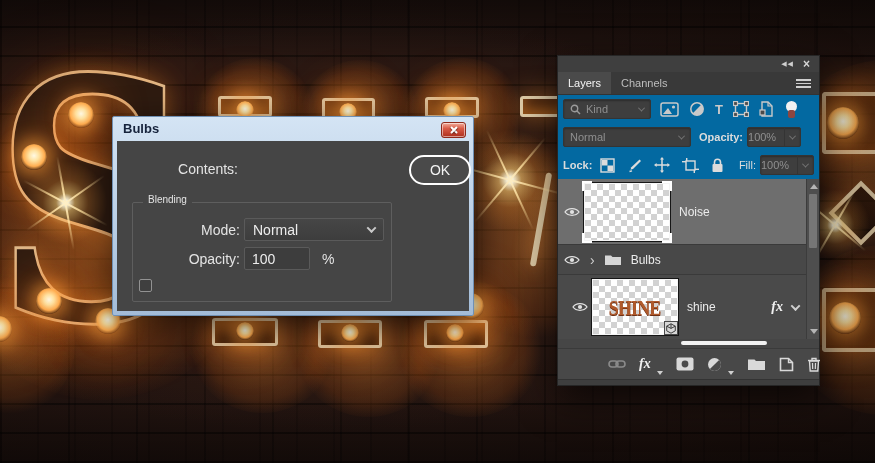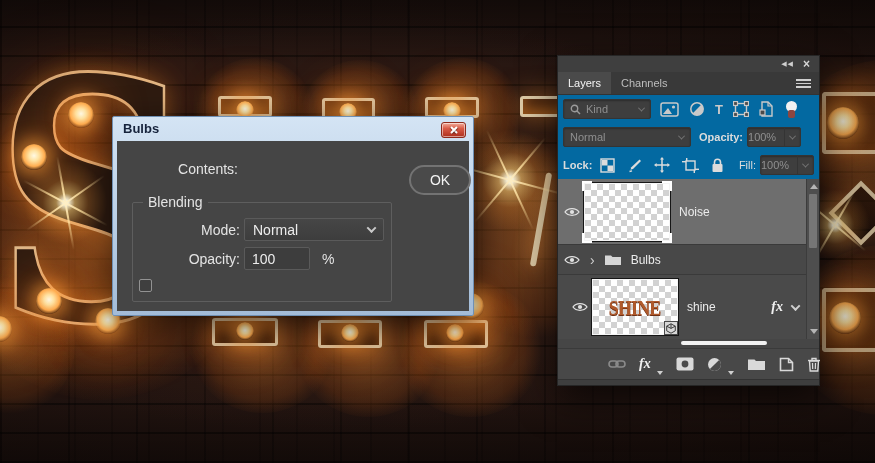--- a/index.html
+++ b/index.html
@@ -69,26 +69,26 @@
   .dlg-body { position:absolute; left:4px; right:4px; top:24px; bottom:4px; background:#454545; }
   .dlg-label { position:absolute; font-size:14px; color:#e4e4e4; text-align:right; }
   .dlg-select { position:absolute; height:23px; background:linear-gradient(#464646,#3d3d3d);
     border:1px solid #5a5a5a; border-radius:2px; display:flex; align-items:center;
     font-size:14px; color:#ececec; padding:0 8px; }
   .dlg-select .caret { margin-left:auto; }
   .caret { width:7px; height:7px; border-right:2px solid #c9c9c9; border-bottom:2px solid #c9c9c9;
     transform:rotate(45deg) translate(-1px,-1px); }
   .btn { position:absolute; left:292px; width:62px; height:30px; border-radius:15px; background:#4a4a4a;
     color:#f2f2f2; font-size:14px; display:flex; align-items:center; justify-content:center; cursor:default; }
-  .btn-ok { top:24px; border:2px solid #737373; }
+  .btn-ok { top:14px; border:2px solid #ffffff; }
   .btn-cancel { top:50px; border:1px solid #9c9c9c; }
   .groupbox { position:absolute; left:15px; top:61px; width:260px; height:100px;
     border:1px solid #5e5e5e; border-radius:2px; }
   .group-legend { position:absolute; left:10px; top:-9px; background:#454545; padding:0 5px;
-    font-size:14px; color:#e4e4e4; }
+    font-size:10px; color:#e4e4e4; }
   .opacity-input { position:absolute; left:111px; top:44px; width:66px; height:23px; background:#3d3d3d;
     border:1px solid #5a5a5a; border-radius:2px; color:#ececec; font-size:14px; padding:0 7px;
     font-family:"Liberation Sans",sans-serif; }
   .checkbox { position:absolute; left:6px; top:76px; width:13px; height:13px; background:#3f3f3f;
     border:1px solid #929292; border-radius:2px; }
 
   
   .layers-panel { position:absolute; left:557px; top:55px; width:263px; height:331px;
     background:#474747; border:1px solid #262626; box-shadow:0 12px 36px rgba(0,0,0,.65);
     display:flex; flex-direction:column; font-size:11px; color:#d9d9d9; }

